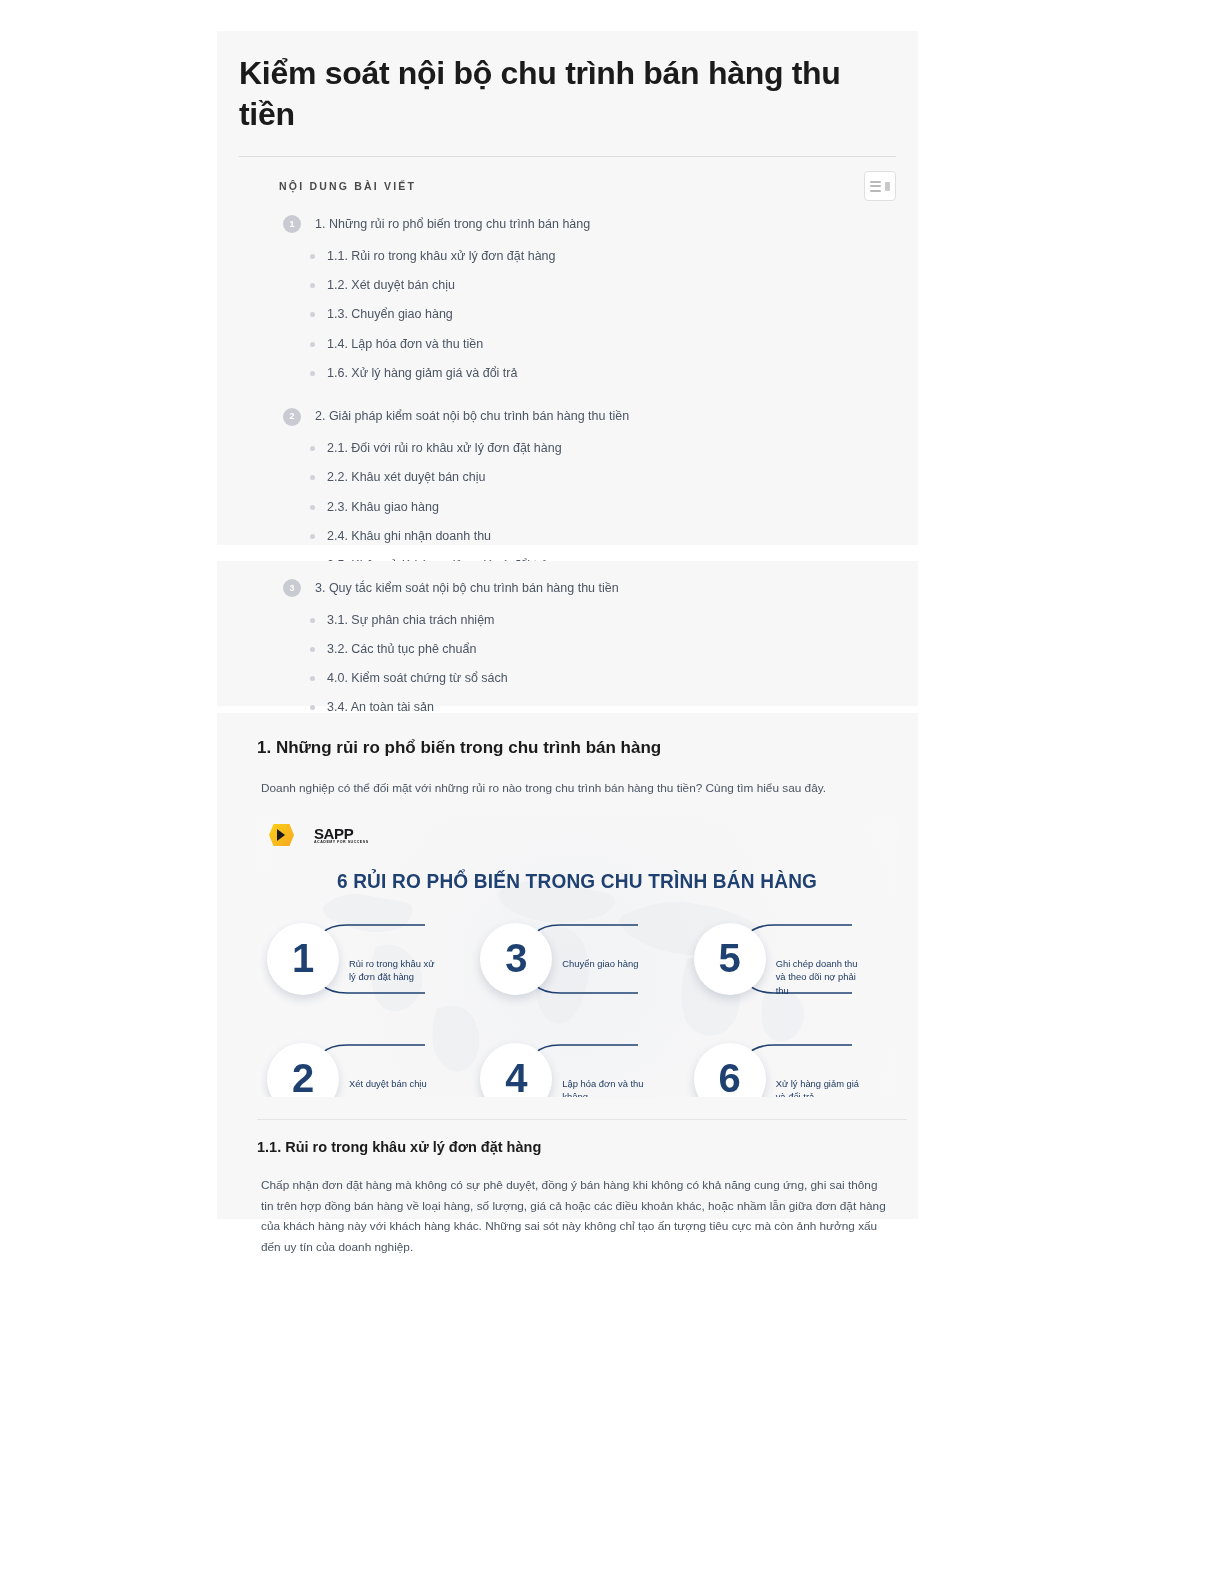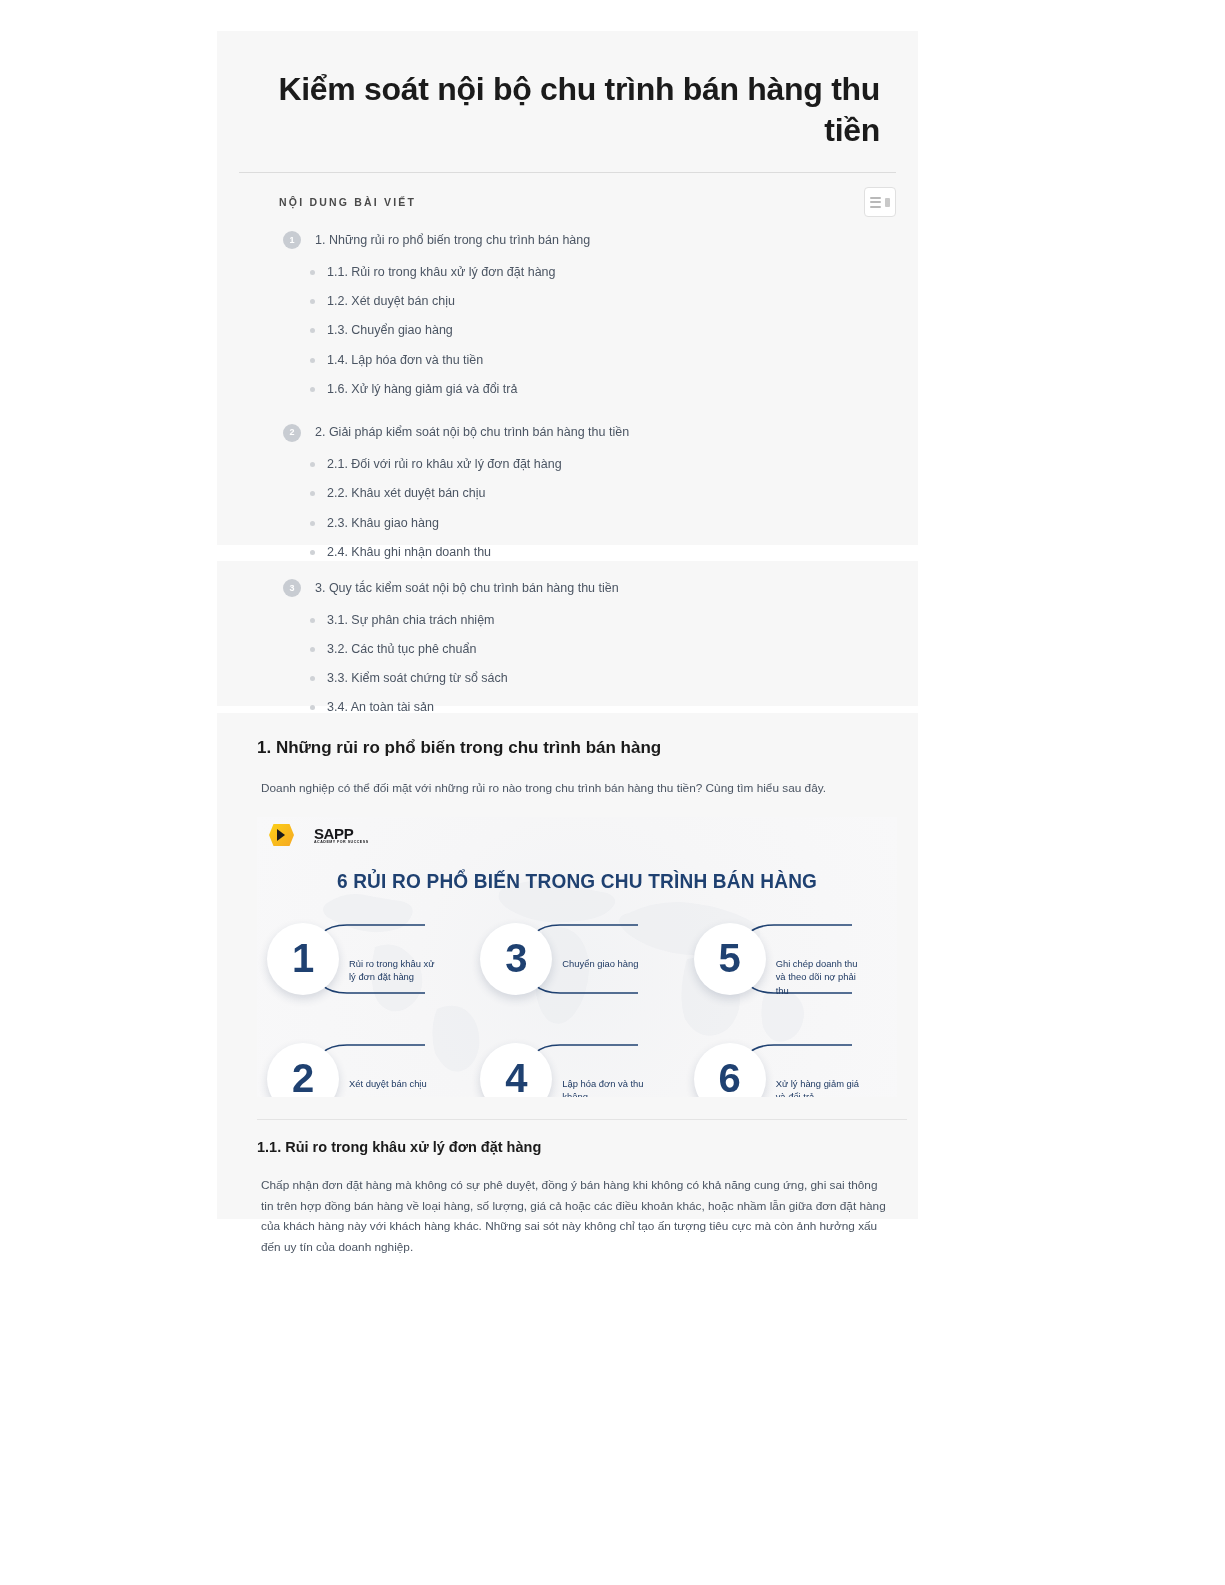--- a/index.html
+++ b/index.html
@@ -13,24 +13,23 @@
   
   .panel{
     position:absolute;left:217px;width:701px;
     background:#f7f7f7;
     box-sizing:border-box;
   }
 
   
   #block-a{top:31px;height:514px;padding:0 22px;}
   .doc-title{
-    margin:16px;padding:22px 0 0 0;
+    margin:0;padding:22px 0 0 0;
     font-size:32px;line-height:1.27;font-weight:700;color:#1b1b1b;
     letter-spacing:-0.3px;
-    text-align:right;
   }
   .title-rule{
     margin:22px 0 0 0;height:1px;background:#dcdcdc;width:100%;
   }
   .toc-head-row{
     display:flex;align-items:center;justify-content:space-between;
     padding:14px 0 6px 0;
   }
   .toc-head{
     font-size:10.5px;font-weight:700;letter-spacing:2.2px;
@@ -231,21 +230,21 @@
       <div class="toc-l2">
         <span class="toc-dot"></span>
         <span class="toc-l2-label">3.1. Sự phân chia trách nhiệm</span>
       </div>
       <div class="toc-l2">
         <span class="toc-dot"></span>
         <span class="toc-l2-label">3.2. Các thủ tục phê chuẩn</span>
       </div>
       <div class="toc-l2">
         <span class="toc-dot"></span>
-        <span class="toc-l2-label">3.3. Kiểm soát chứng từ sổ sách</span>
+        <span class="toc-l2-label">4.0. Kiểm soát chứng từ sổ sách</span>
       </div>
       <div class="toc-l2">
         <span class="toc-dot"></span>
         <span class="toc-l2-label">3.4. An toàn tài sản</span>
       </div>
     </div>
   </div>
 
   <div class="panel" id="block-c">
 

